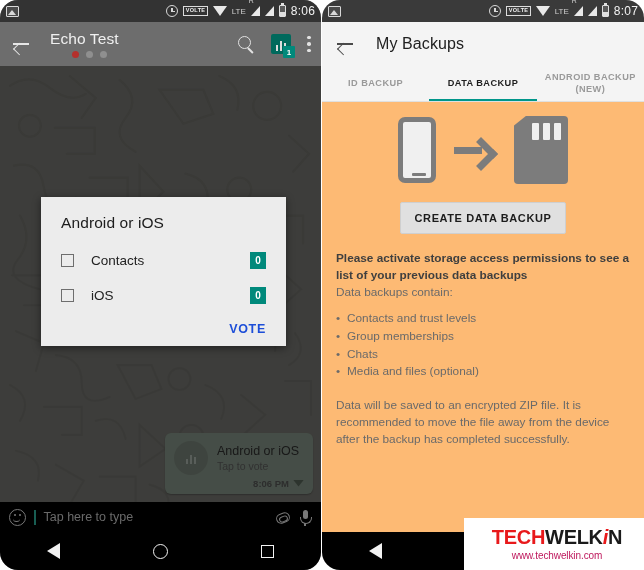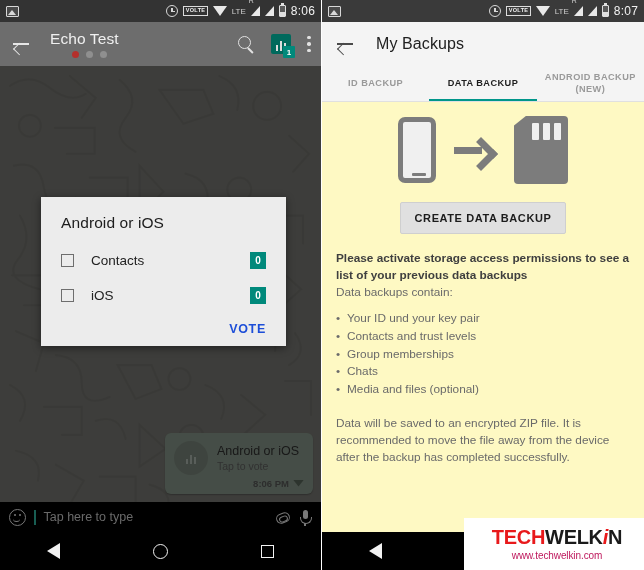--- a/index.html
+++ b/index.html
@@ -4,21 +4,21 @@
 <style>
   * { margin:0; padding:0; box-sizing:border-box; }
   html,body{ width:644px; height:570px; }
   body{
     font-family:"Liberation Sans", sans-serif;
     background:#ffffff;
     position:relative;
     overflow:hidden;
   }
   .screens{ display:flex; width:644px; height:570px; }
-  .phone{ width:322px; height:570px; position:relative; overflow:hidden; }
+  .phone{ width:322px; height:570px; position:relative; overflow:hidden;border-radius:18px; }
   .phone.left{ border-right:1px solid #ffffff; }
 
   
   .statusbar{
     height:22px; background:#3a3a3a; display:flex; align-items:center;
     padding:0 6px; color:#e8e8e8; font-size:11px; position:relative; z-index:40;
   }
   .statusbar.dim{ background:#333333; }
   .sb-left{ display:flex; align-items:center; gap:4px; }
   .sb-right{ margin-left:auto; display:flex; align-items:center; gap:5px; }
@@ -231,21 +231,21 @@
   }
   .tab{
     flex:1; display:flex; align-items:center; justify-content:center; text-align:center;
     font-size:9.2px; color:#9a9a9a; letter-spacing:.45px; font-weight:bold; padding:0 2px;
     line-height:1.25;
   }
   .tab.active{ color:#1e1e1e; }
   .tab-ind{
     position:absolute; bottom:0; left:33.33%; width:33.33%; height:2.5px; background:#00968a;
   }
-  .r-body{ background:#fef9c3; position:absolute; top:102px; left:0; right:0; bottom:38px; padding:0 14px; }
+  .r-body{ background:#fdba74; position:absolute; top:102px; left:0; right:0; bottom:38px; padding:0 14px; }
 
   .hero{ display:flex; align-items:center; justify-content:center; gap:18px; padding:14px 0 10px 0; }
   .ph-icon{
     width:38px;height:66px;border:5px solid #7c7c7c;border-radius:7px;position:relative;
     background:#f0f0f0;
   }
   .ph-icon:after{
     content:""; position:absolute; left:9px; bottom:2px; width:14px;height:3.5px;
     background:#7c7c7c; border-radius:1px;
   }
@@ -503,21 +503,20 @@
       </div>
 
       <div class="cdb-wrap">
         <button class="cdb-btn">CREATE DATA BACKUP</button>
       </div>
 
       <div class="p-bold">Please activate storage access permissions to see a list of your previous data backups</div>
 
       <div class="p-norm">Data backups contain:</div>
       <ul class="ul-list">
-        <li>Your ID und your key pair</li>
         <li>Contacts and trust levels</li>
         <li>Group memberships</li>
         <li>Chats</li>
         <li>Media and files (optional)</li>
       </ul>
 
       <div class="p-norm">Data will be saved to an encrypted ZIP file. It is recommended to move the file away from the device after the backup has completed successfully.</div>
     </div>
 
     <div class="navbar">

